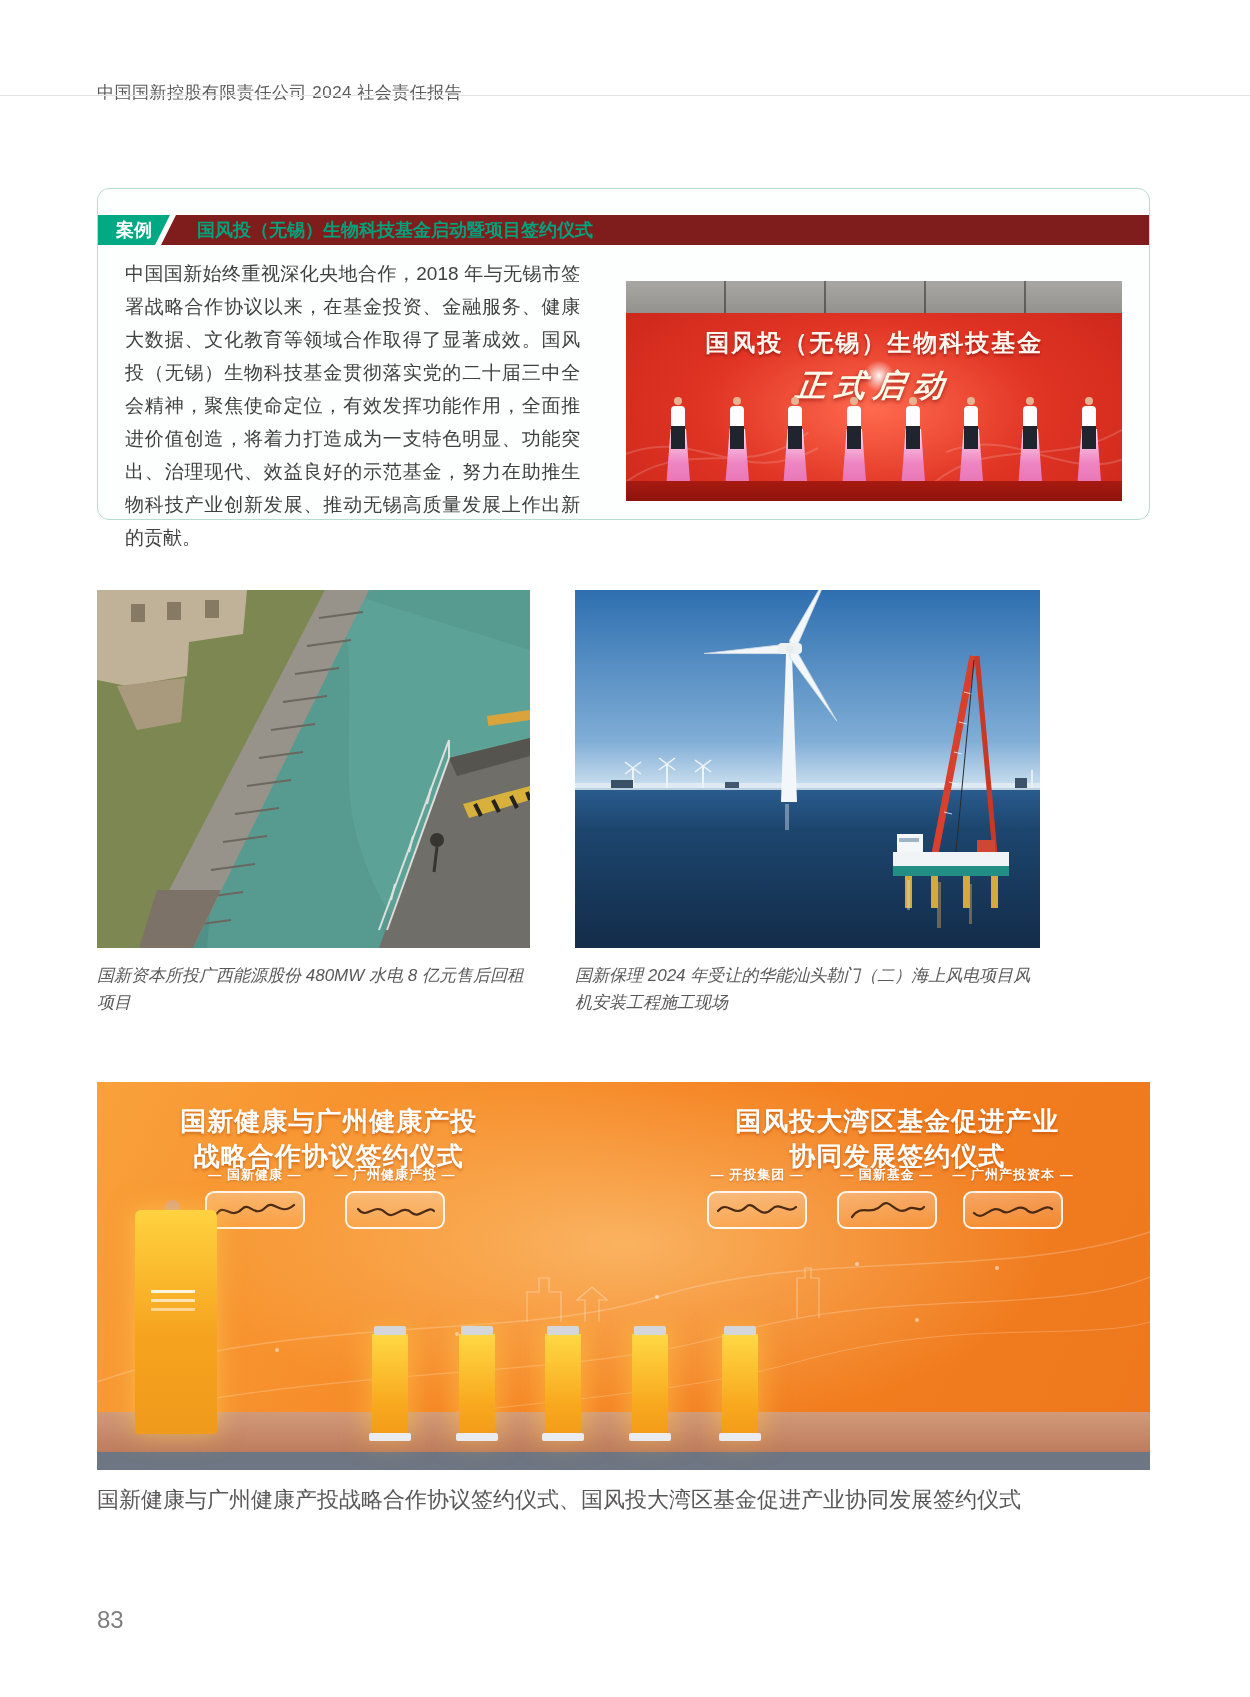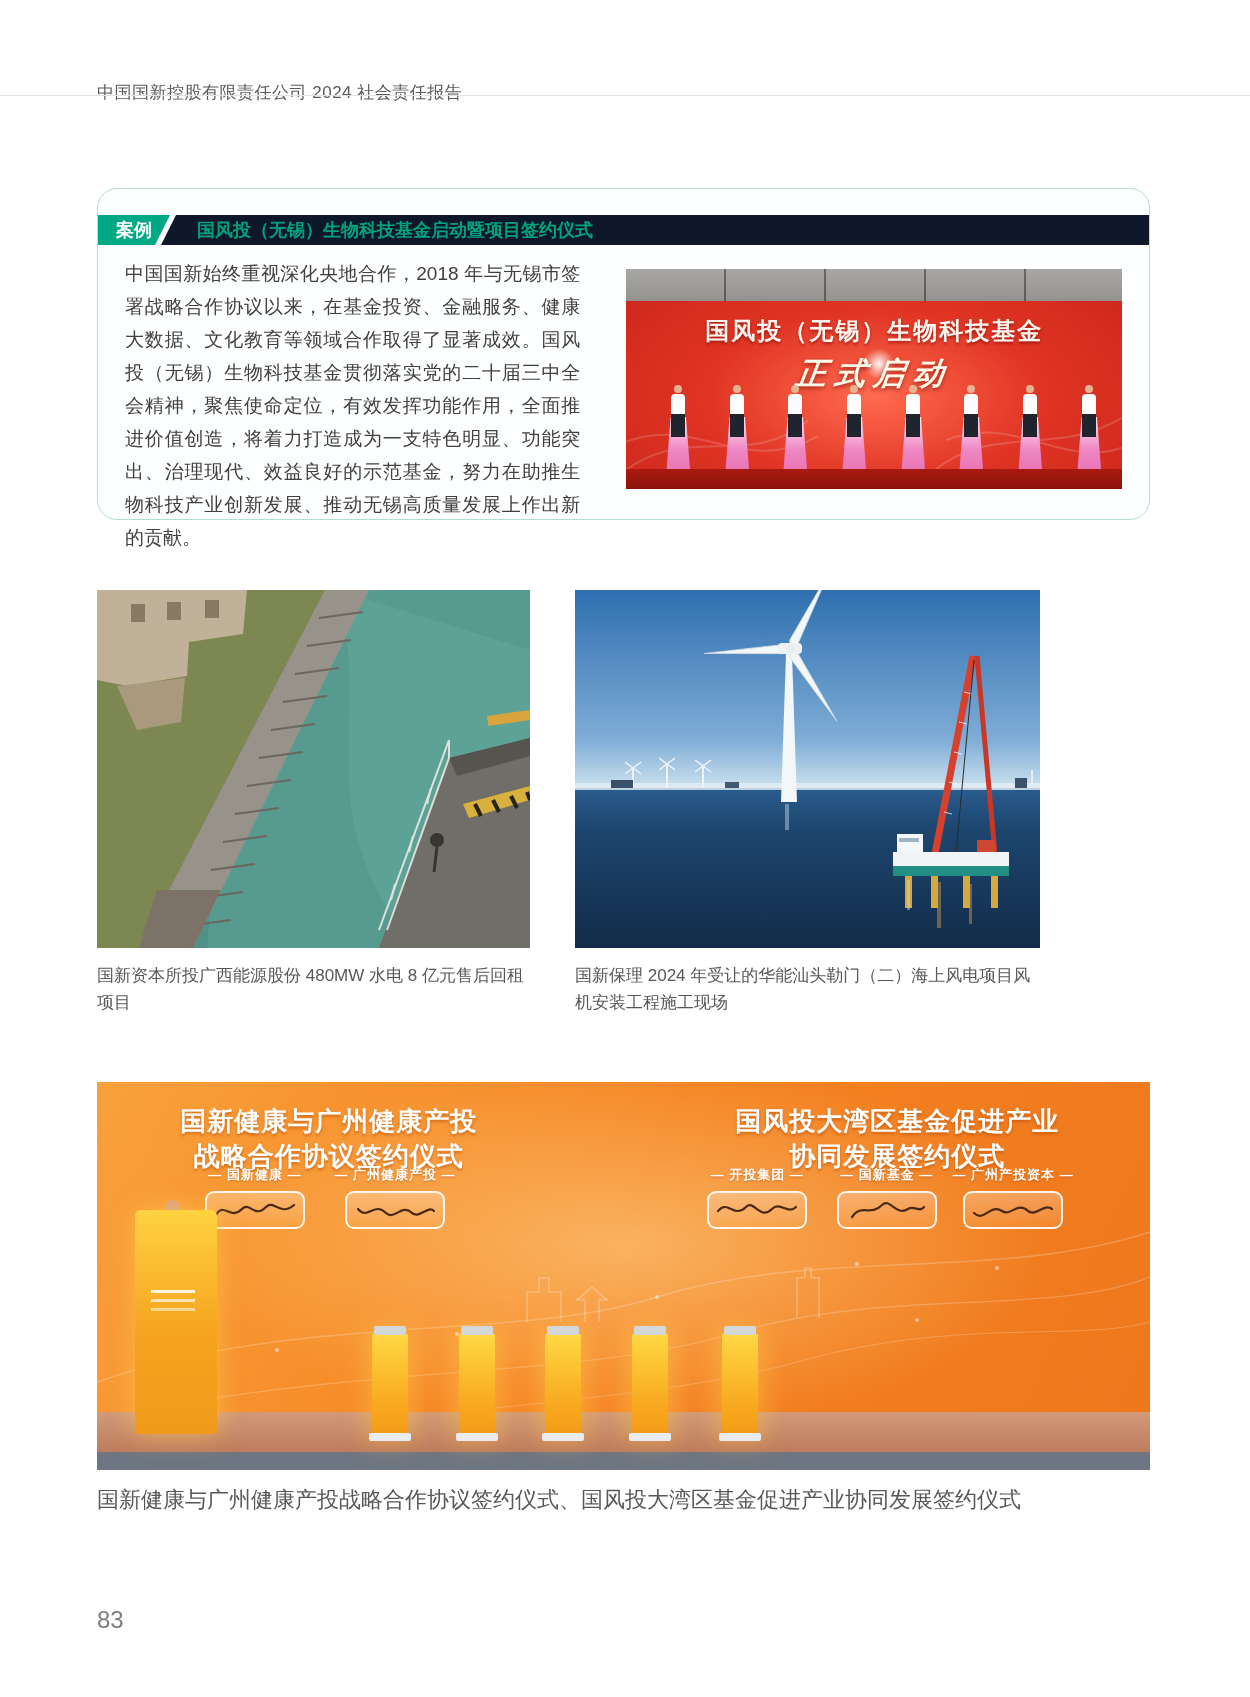--- a/index.html
+++ b/index.html
@@ -6,32 +6,32 @@
   html,body { background:#ffffff; }
   body { font-family:"Liberation Sans","DejaVu Sans",sans-serif; }
   .page { position:relative; width:1250px; height:1697px; background:#fff; overflow:hidden; }
 
   
   .report-header { position:absolute; left:97px; top:66px; font-size:17px; color:#5a5a5a; letter-spacing:.5px;margin-top:15px; }
   .header-rule { position:absolute; left:0; right:0; top:95px; height:1px; background:#e2e2e2; }
 
   
   .case-box { position:absolute; left:97px; top:188px; width:1053px; height:332px;
-              border:1px solid #b7ddd1; border-radius:20px; background:#fdfffe; }
+              border:1px solid #b7ddd1; border-radius:12px; background:#fdfffe; }
   .case-header { display:flex; margin-top:26px; height:30px; }
   .case-tag { position:relative; z-index:2; width:72px; background:#00a884; color:#fff; font-weight:bold;
               font-size:18px; text-align:center; line-height:30px;
               clip-path:polygon(0 0,100% 0,calc(100% - 15px) 100%,0 100%); }
-  .case-titlebar { flex:1; margin-left:-9px; background:#0f172a; color:#00a27c; font-weight:bold;
+  .case-titlebar { flex:1; margin-left:-9px; background:#7f1d1d; color:#00a27c; font-weight:bold;
                    font-size:18px; line-height:30px; padding-left:36px;
                    clip-path:polygon(15px 0,100% 0,100% 100%,0 100%); }
   .case-content { display:flex; padding:12px 27px 0 27px; gap:46px; }
   .case-text { width:462px; font-size:19px; line-height:33px; color:#404040; text-align:justify; }
 
-  .case-photo { position:relative; width:503px; height:220px; margin-top:12px; overflow:hidden;
+  .case-photo { position:relative; width:503px; height:220px; margin-top:24px; overflow:hidden;
                 background:radial-gradient(ellipse at 50% 58%, #ff6a4e 0%, #e03424 48%, #c9251a 100%); }
   .case-photo .wall { position:absolute; left:0; top:0; right:0; height:32px;
                 background:linear-gradient(180deg,#a9a7a3,#94928e),
                 repeating-linear-gradient(90deg, transparent 0 98px, rgba(60,60,58,.5) 98px 100px); background-blend-mode:multiply; }
   .banner-line1 { position:absolute; left:0; right:0; top:46px; text-align:center; color:#fff7ef;
                   font-size:24px; font-weight:bold; letter-spacing:2px; text-shadow:0 2px 3px rgba(110,0,0,.55); }
   .banner-line2 { position:absolute; left:0; right:0; top:84px; text-align:center; color:#fffbe9;
                   font-size:31px; font-weight:bold; font-style:italic; letter-spacing:8px;
                   transform:skewX(-8deg); text-shadow:0 2px 4px rgba(110,0,0,.6); }
   .glint { position:absolute; left:236px; top:78px; width:34px; height:34px;
@@ -43,21 +43,21 @@
   .fig-sm { position:absolute; width:14px; height:52px; top:116px; }
   .fig-sm::before { content:""; display:block; width:8px; height:8px; border-radius:50%; background:#e6b393; margin:0 auto 1px; }
   .fig-sm::after  { content:""; display:block; width:14px; height:43px; border-radius:4px 4px 0 0;
                     background:linear-gradient(180deg,#fdfdfd 0 46%,#20242e 46%); }
   .pod-sm { position:absolute; top:148px; width:24px; height:56px;
             background:linear-gradient(180deg,#ffe3f2,#ee86c3 60%,#e873b5);
             clip-path:polygon(18% 0,82% 0,100% 100%,0 100%); }
 
   
   .gallery { position:absolute; left:97px; top:590px; display:flex; gap:45px; }
-  .g-item  { display:block; }
+  .g-item  { display:block;font-style:italic; }
   .g-photo { position:relative; overflow:hidden; height:358px; }
   .g-photo svg { display:block; width:100%; height:100%; }
   .g-cap { margin-top:14px; font-size:17px; line-height:27px; color:#595757; }
   .g-left  .g-photo { width:433px; }
   .g-left  .g-cap   { width:433px; }
   .g-right .g-photo { width:465px; }
   .g-right .g-cap   { width:465px; }
 
   
   .event { position:absolute; left:97px; top:1082px; width:1053px; }

